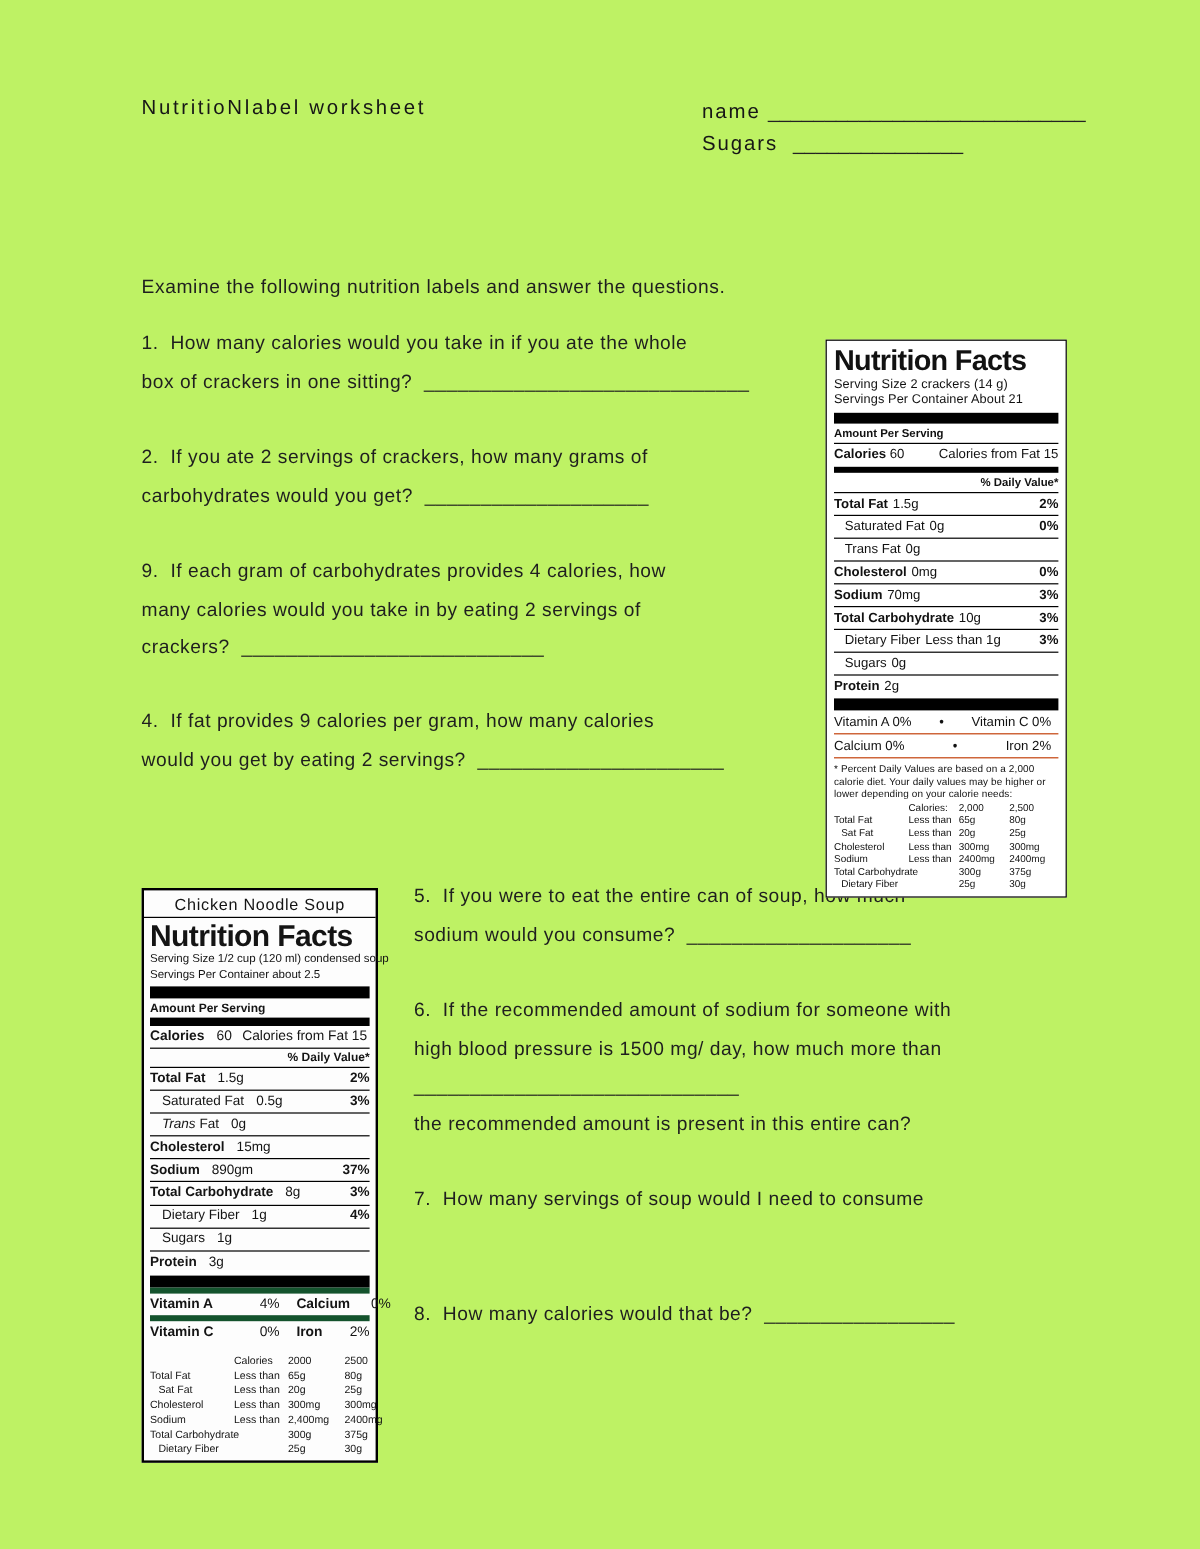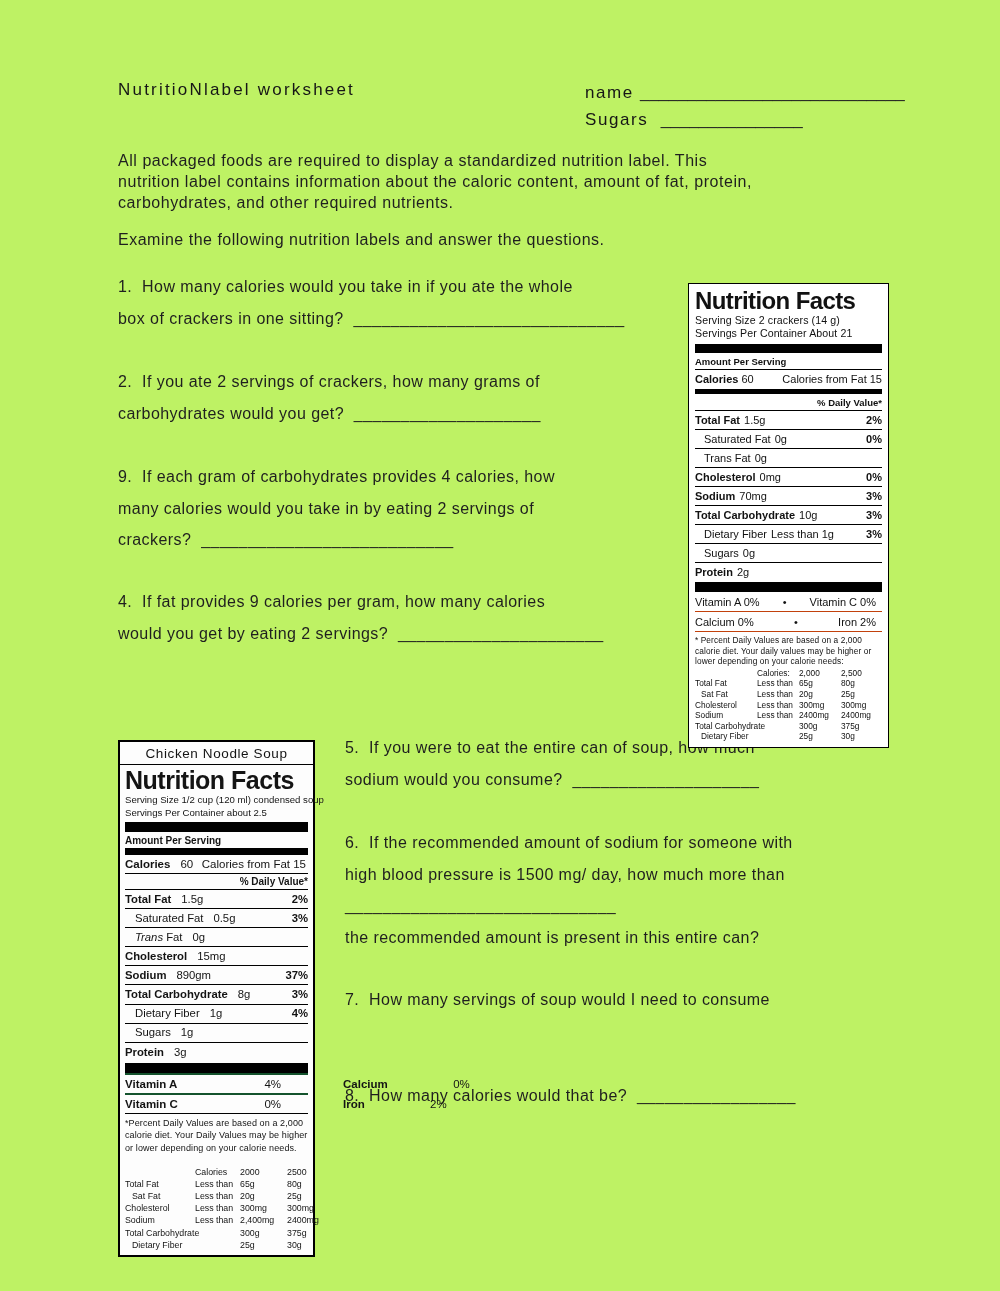--- a/index.html
+++ b/index.html
@@ -61,45 +61,40 @@
   .soup .bar2{height:7px;}
   .soup-cal{display:flex;justify-content:space-between;font-size:11.5px;padding:3px 2px 3px 0;}
   .soup-cal .gap{margin-left:10px;font-weight:normal;}
   .soup-dvh{font-size:10px;font-weight:bold;text-align:right;padding:2px 0;border-top:1px solid #000;}
   .s-row{display:flex;font-size:11.3px;padding:2.8px 0;border-top:1px solid #000;line-height:12.5px;}
   .s-row .vl{margin-left:10px;}
   .s-row .dv{margin-left:auto;font-weight:bold;}
   .s-row.ind{padding-left:10px;}
   .it{font-style:italic;}
   .soup .bar3{height:10px;margin-top:2px;}
-  .s-vit{display:grid;grid-template-columns:72px 36px 1fr 34px;font-size:11.5px;padding:3px 0;border-top:2px solid #14532d;gap:48px;}
+  .s-vit{display:grid;grid-template-columns:72px 36px 1fr 34px;font-size:11.5px;padding:3px 0;border-top:5px solid #14532d;}
   .s-vit .vr{text-align:right;}
   .s-vit .c3{padding-left:14px;}
   .s-vit .vr:last-child{text-align:right;}
   .soup-foot{font-size:9px;line-height:12.6px;padding:3px 0 2px 0;border-top:1.5px solid #000;letter-spacing:0.1px;}
   .stable{display:grid;grid-template-columns:70px 45px 47px 1fr;font-size:8.8px;line-height:12.2px;margin-top:9px;}
   .stable .hd{grid-column:2;}
   .stable .ind{padding-left:7px;}
 </style>
 </head>
 <body>
 
 <div class="page">
 
   <div class="title">NutritioNlabel worksheet</div>
   <div class="name-block">
     <div><span>name</span><span class="blank">____________________________</span></div>
     <div><span>Sugars</span>&nbsp;<span class="blank">_______________</span></div>
   </div>
 
-  <div class="intro">
-    <div>All packaged foods are required to display a standardized nutrition label.  This</div>
-    <div>nutrition label contains information about the caloric content, amount of fat, protein,</div>
-    <div>carbohydrates, and other required nutrients.</div>
-  </div>
   <div class="instruction">Examine the following nutrition labels and answer the questions.</div>
 
   <div class="q" style="left:118px;top:271px;">
     <div>1.  How many calories would you take in if you ate the whole</div>
     <div>box of crackers in one sitting?  _____________________________</div>
   </div>
   <div class="q" style="left:118px;top:366px;">
     <div>2.  If you ate 2 servings of crackers, how many grams of</div>
     <div>carbohydrates would you get?  ____________________</div>
   </div>
@@ -300,21 +295,20 @@
           <span class="b c3">Calcium</span>
           <span class="vr">0%</span>
         </div>
       <div class="s-vit">
           <span class="b">Vitamin C</span>
           <span class="vr">0%</span>
           <span class="b c3">Iron</span>
           <span class="vr">2%</span>
         </div>
 
-      <div class="soup-foot">*Percent Daily Values are based on a 2,000 calorie diet. Your Daily Values may be higher or lower depending on your calorie needs.</div>
       <div class="stable">
         <div></div>
           <div class="hd">Calories</div>
           <div>2000</div>
           <div>2500</div>
         <div>Total Fat</div>
           <div>Less than</div>
           <div>65g</div>
           <div>80g</div>
         <div class="ind">Sat Fat</div>

